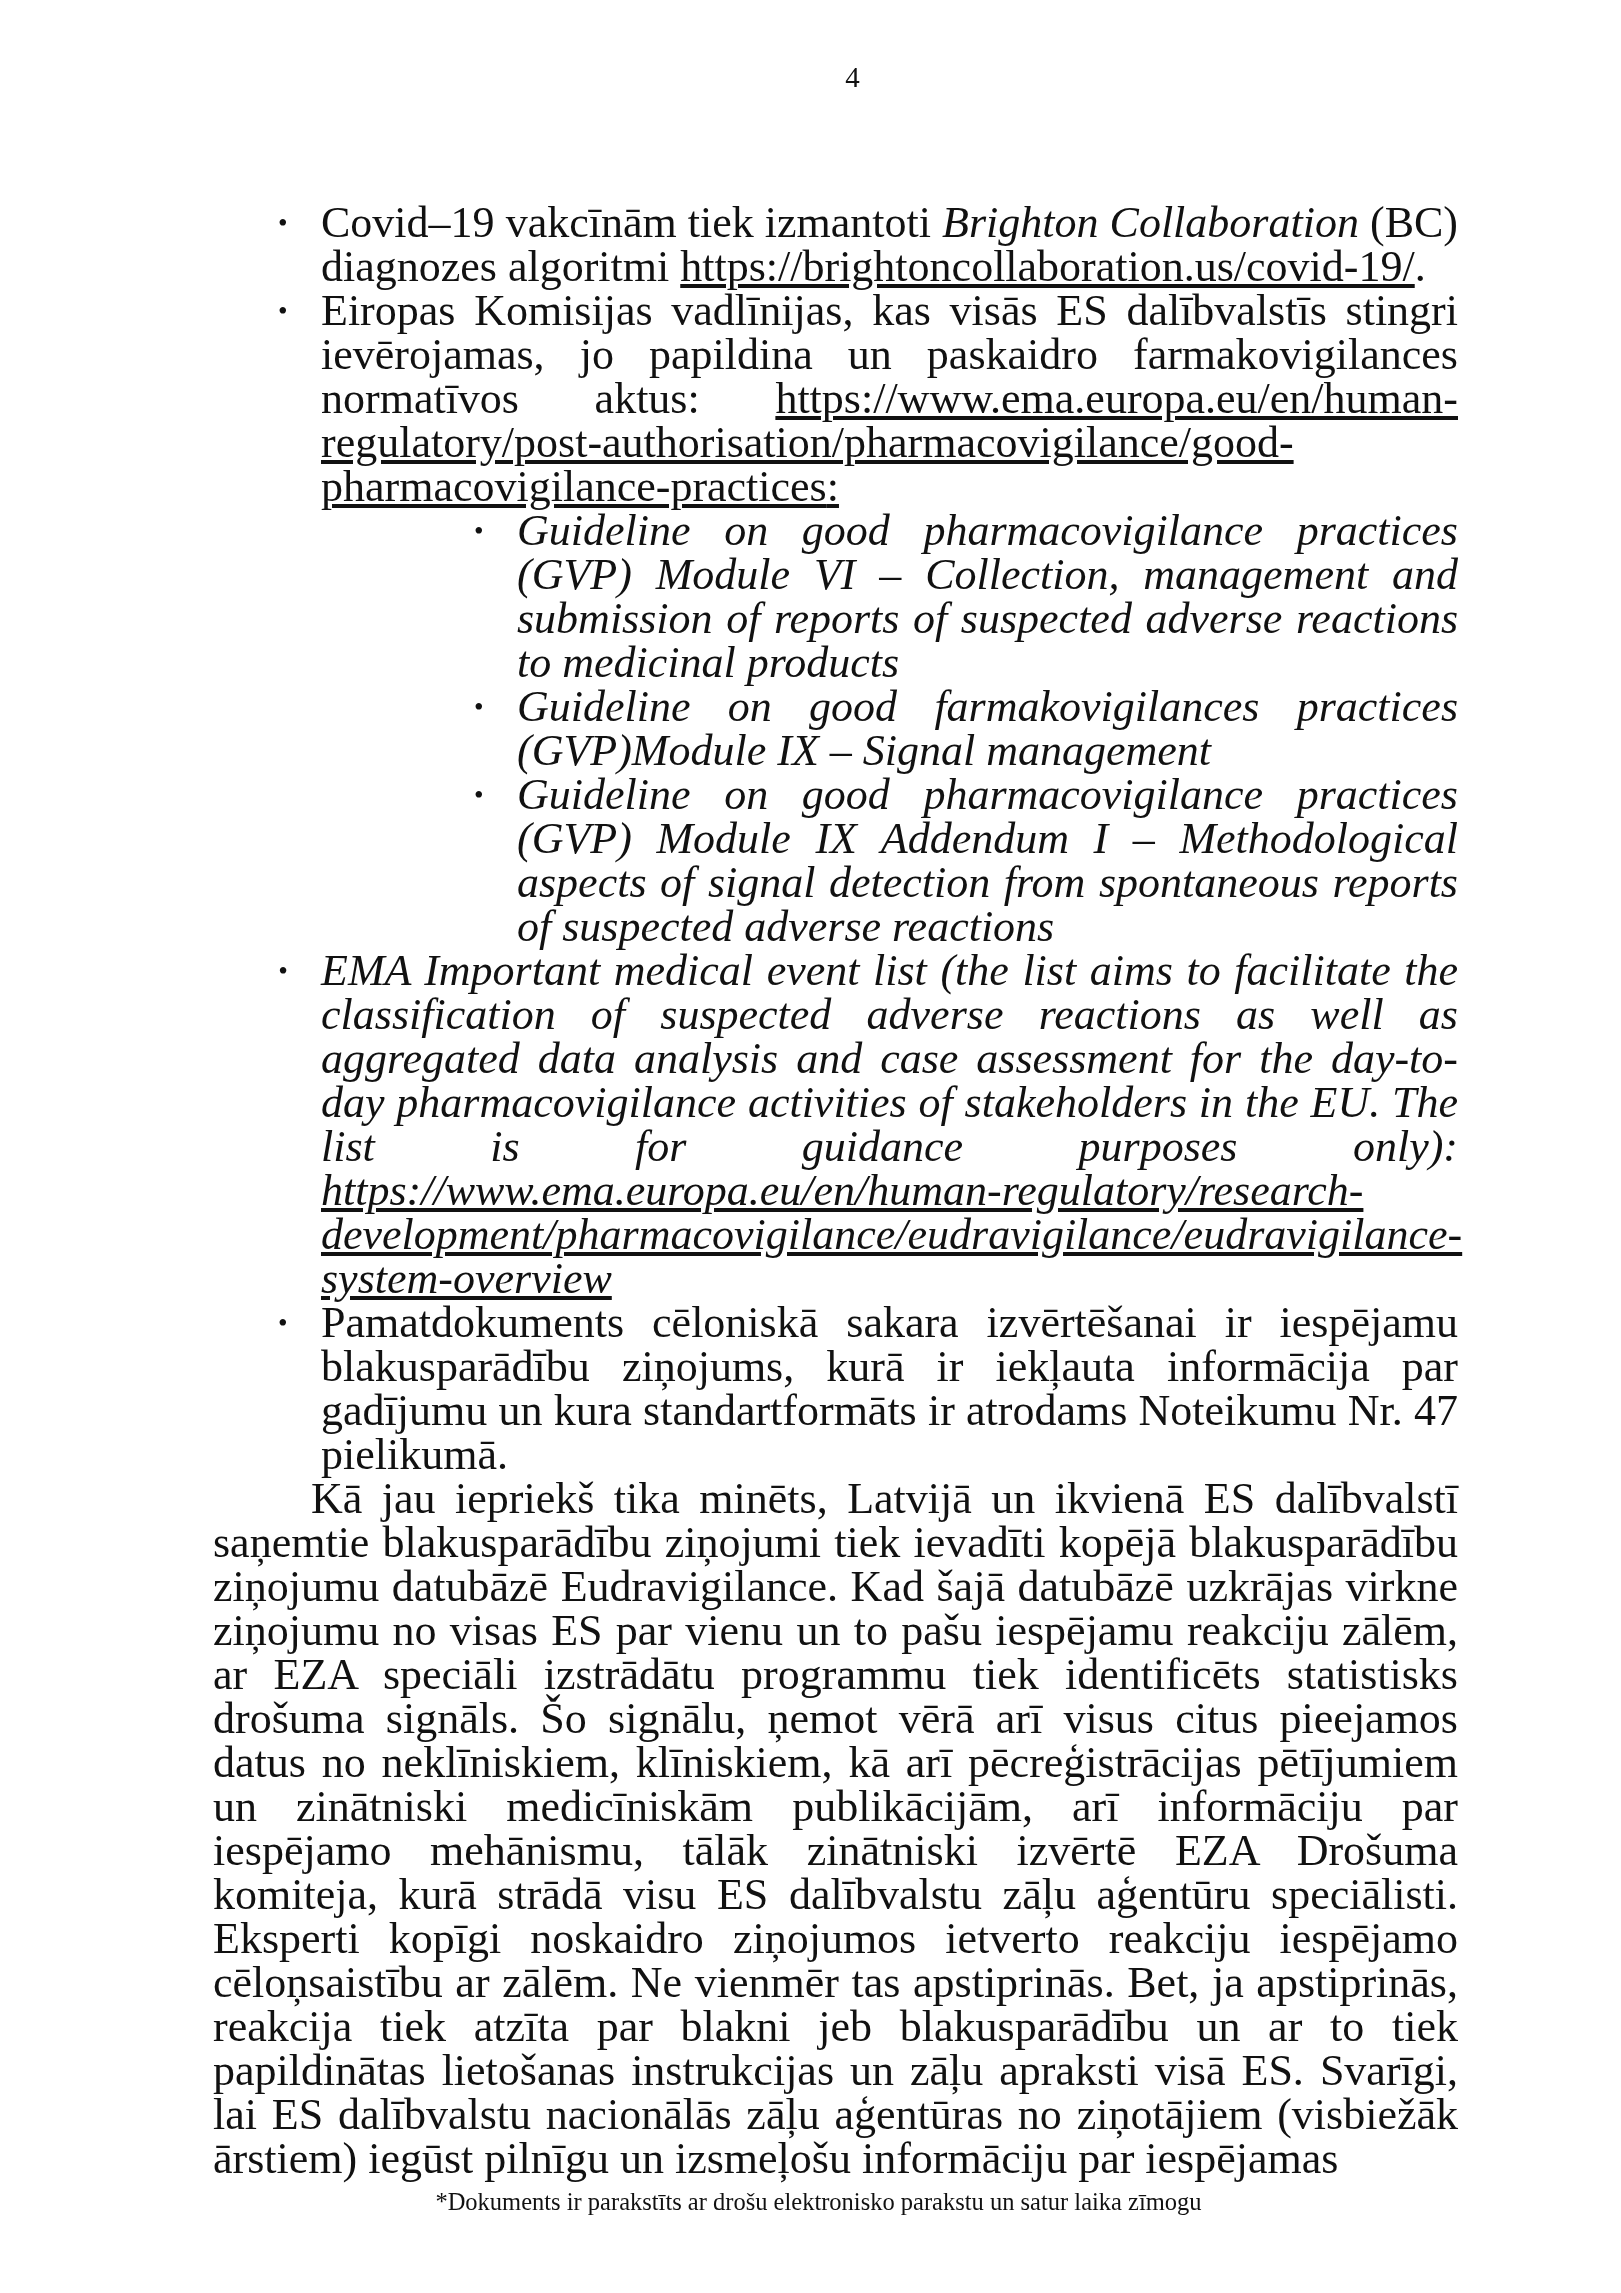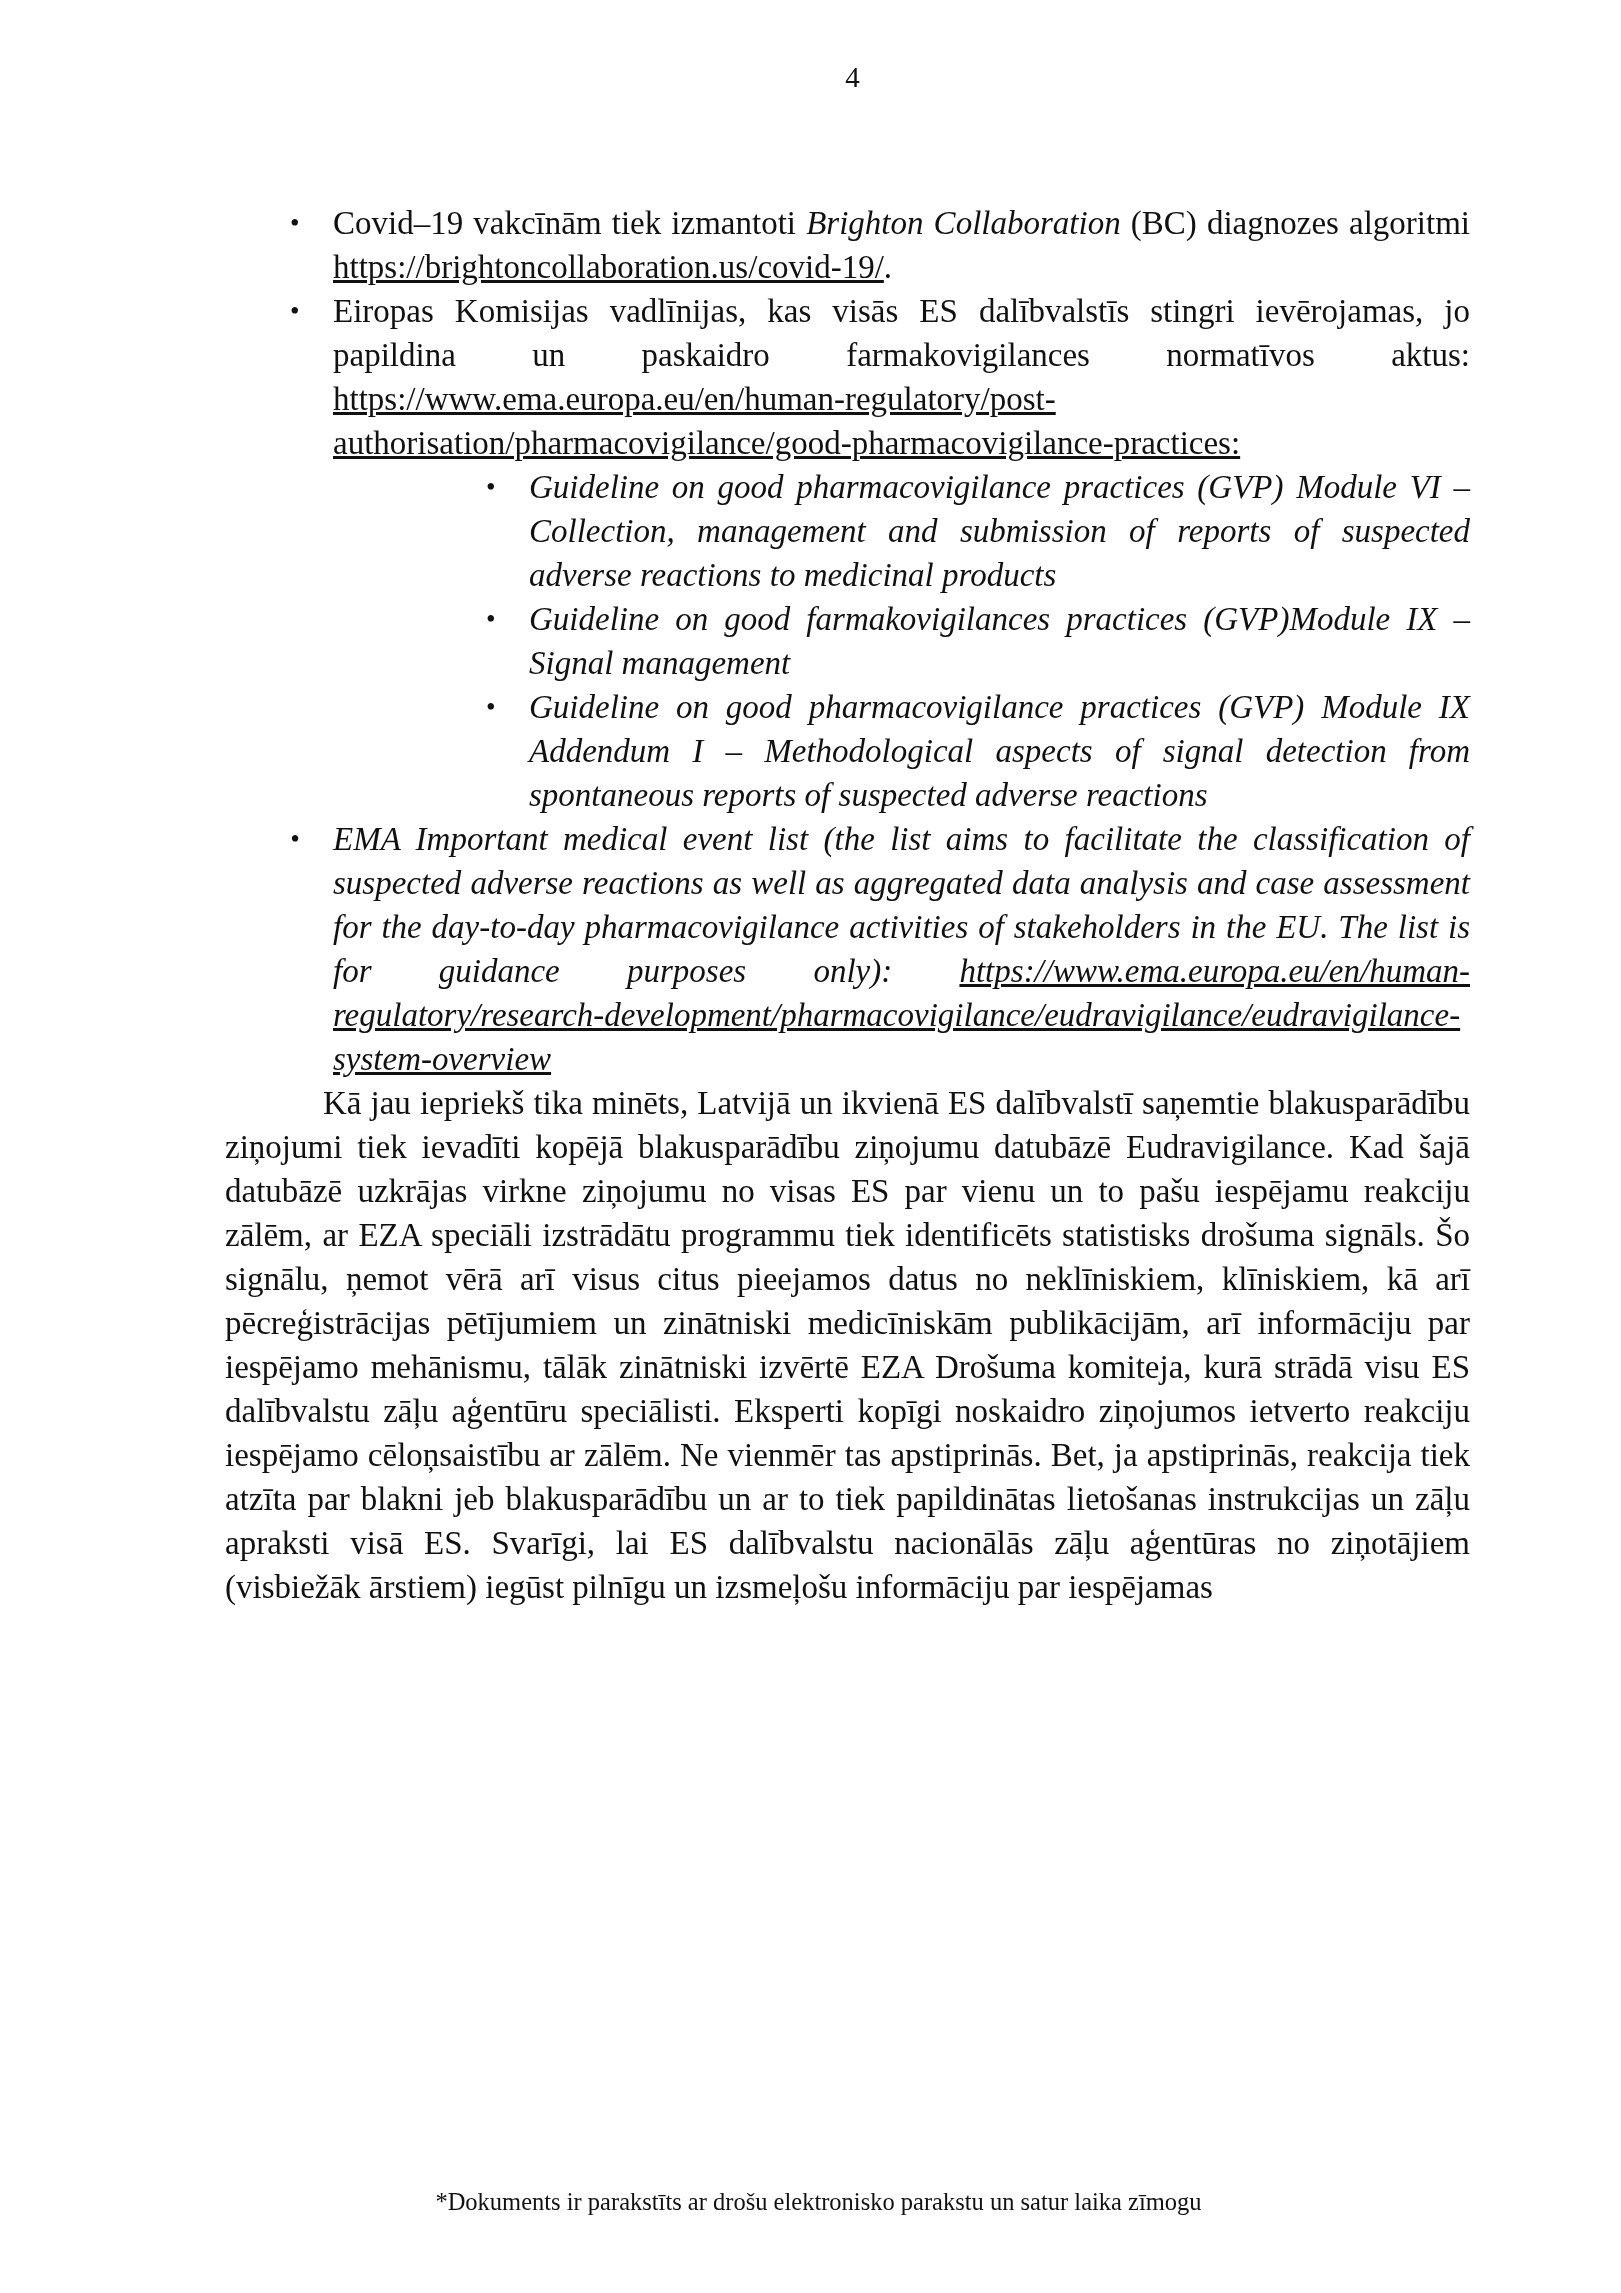--- a/index.html
+++ b/index.html
@@ -1,21 +1,21 @@
 <!DOCTYPE html>
 <html><head>
 <meta charset="utf-8">
 <style>
   html, body { margin: 0; padding: 0; background: #ffffff; }
   body { width: 1621px; height: 2294px; position: relative; overflow: hidden;
          font-family: "Liberation Serif", "DejaVu Serif", serif; color: #111; }
   .page-number { position: absolute; top: 61px; left: 0; width: 1705px; text-align: center;
                  font-size: 29px; }
-  .content { position: absolute; top: 201px; left: 225px; width: 1245px;
-             font-size: 33px; line-height: 44px; text-align: justify; }
+  .content { position: absolute; top: 201px; left: 213px; width: 1245px;
+             font-size: 44px; line-height: 44px; text-align: justify; }
   ul.main-list { list-style: none; margin: 0; padding: 0 0 0 108px; }
   ul.main-list > li { position: relative; margin: 0; }
   ul.main-list > li::before { content: "\2022"; position: absolute; left: -43px; top: 0; font-size: 27.4px; }
   ul.sub-list { list-style: none; margin: 0; padding: 0 0 0 196px; }
   ul.sub-list > li { position: relative; font-style: italic; }
   ul.sub-list > li::before { content: "\2022"; position: absolute; left: -43px; top: 0; font-size: 27.4px; font-style: normal; }
   .link { text-decoration: underline; color: #111; }
   .it { font-style: italic; }
   .para { text-indent: 98px; margin: 0; }
   .footer { position: absolute; top: 2188px; left: 8px; width: 1621px; text-align: center;
@@ -34,20 +34,21 @@
       <ul class="sub-list">
         <li>Guideline on good pharmacovigilance practices (GVP) Module VI – Collection, management and submission of reports of suspected adverse reactions to medicinal products</li>
         <li>Guideline on good farmakovigilances practices (GVP)Module IX – Signal management</li>
         <li>Guideline on good pharmacovigilance practices (GVP) Module IX Addendum I – Methodological aspects of signal detection from spontaneous reports of suspected adverse reactions</li>
       </ul>
     </li>
 
     <li class="it"><span>EMA Important medical event list (the list aims to facilitate the classification of suspected adverse reactions as well as aggregated data analysis and case assessment for the day-to-day pharmacovigilance activities of stakeholders in the EU. The list is for guidance purposes only): </span><a class="link">https://www.ema.europa.eu/en/human-regulatory/research-development/pharmacovigilance/eudravigilance/eudravigilance-system-overview</a></li>
 
 
+    <li>Pamatdokuments cēloniskā sakara izvērtēšanai ir iespējamu blakusparādību ziņojums, kurā ir iekļauta informācija par gadījumu un kura standartformāts ir atrodams Noteikumu Nr. 47 pielikumā.</li>
 
   </ul>
 
   <p class="para">Kā jau iepriekš tika minēts, Latvijā un ikvienā ES dalībvalstī saņemtie blakusparādību ziņojumi tiek ievadīti kopējā blakusparādību ziņojumu datubāzē Eudravigilance. Kad šajā datubāzē uzkrājas virkne ziņojumu no visas ES par vienu un to pašu iespējamu reakciju zālēm, ar EZA speciāli izstrādātu programmu tiek identificēts statistisks drošuma signāls. Šo signālu, ņemot vērā arī visus citus pieejamos datus no neklīniskiem, klīniskiem, kā arī pēcreģistrācijas pētījumiem un zinātniski medicīniskām publikācijām, arī informāciju par iespējamo mehānismu, tālāk zinātniski izvērtē EZA Drošuma komiteja, kurā strādā visu ES dalībvalstu zāļu aģentūru speciālisti. Eksperti kopīgi noskaidro ziņojumos ietverto reakciju iespējamo cēloņsaistību ar zālēm. Ne vienmēr tas apstiprinās. Bet, ja apstiprinās, reakcija tiek atzīta par blakni jeb blakusparādību un ar to tiek papildinātas lietošanas instrukcijas un zāļu apraksti visā ES. Svarīgi, lai ES dalībvalstu nacionālās zāļu aģentūras no ziņotājiem (visbiežāk ārstiem) iegūst pilnīgu un izsmeļošu informāciju par iespējamas</p>
 </div>
 
 <div class="footer">*Dokuments ir parakstīts ar drošu elektronisko parakstu un satur laika zīmogu</div>
 
 
 </body></html>

